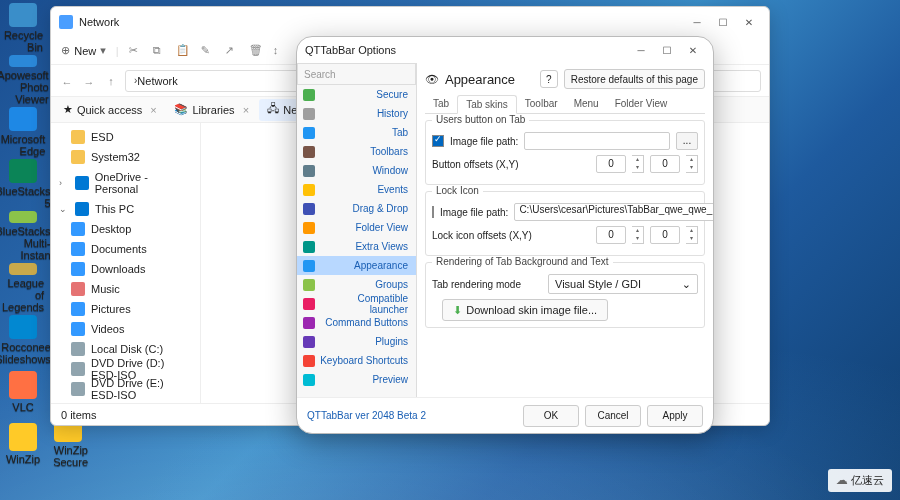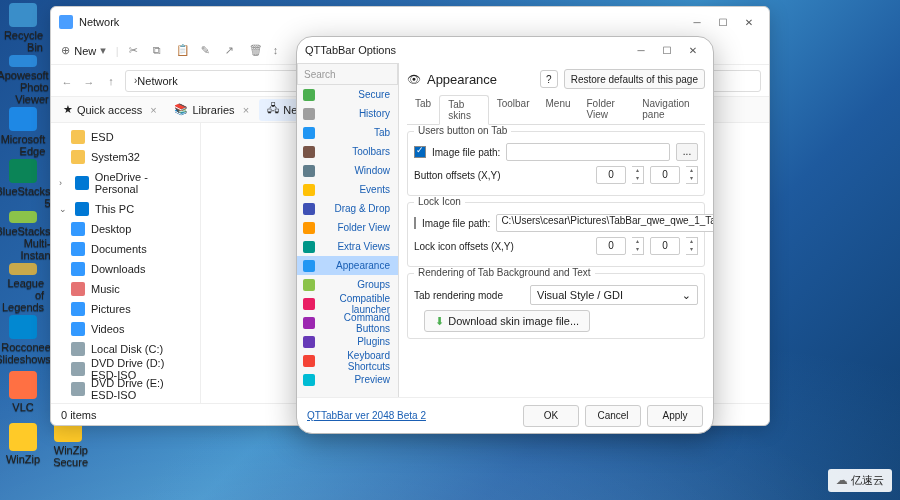--- a/index.html
+++ b/index.html
@@ -27,21 +27,21 @@
 .sidebar{width:150px;border-right:1px solid #eee;overflow-y:auto;padding:4px 0}
 .sb-item{display:flex;align-items:center;gap:6px;padding:3px 8px 3px 20px;height:20px;cursor:pointer}
 .sb-item.hdr{padding-left:8px;font-weight:500}
 .sb-ico{width:14px;height:14px;border-radius:2px;flex-shrink:0}
 .chev{width:10px;color:#666;font-size:9px}
 .content{flex:1;position:relative}
 .status{height:22px;border-top:1px solid #eee;display:flex;align-items:center;padding:0 10px;font-size:10px;color:#555}
 .options{position:absolute;left:296px;top:36px;width:418px;height:398px;background:#fff;border:1px solid #bbb;border-radius:16px;box-shadow:0 8px 30px rgba(0,0,0,.3);display:flex;flex-direction:column;z-index:10}
 .opt-title{height:26px;display:flex;align-items:center;padding:0 8px;font-size:11px}
 .opt-body{flex:1;display:flex;overflow:hidden}
-.opt-side{width:102px;border-right:1px solid #ddd;background:#f7f7f7;display:flex;flex-direction:column}
+.opt-side{width:120px;border-right:1px solid #ddd;background:#f7f7f7;display:flex;flex-direction:column}
 .searchbox{height:22px;border:1px solid #ddd;margin:0;padding:0 6px;font-size:10px;color:#999;display:flex;align-items:center}
 .cats{flex:1;overflow-y:auto}
 .cat{display:flex;align-items:center;justify-content:space-between;padding:3px 8px 3px 6px;height:19px;cursor:pointer}
 .cat.sel{background:#b8d8ff}
 .cat-ico{width:12px;height:12px;border-radius:2px;margin-right:4px;flex-shrink:0}
 .cat-lbl{flex:1;text-align:right;font-size:10px;color:#1a5fb4}
 .opt-main{flex:1;display:flex;flex-direction:column;padding:6px 8px;overflow:hidden}
 .opt-hdr{display:flex;align-items:center;gap:6px;margin-bottom:6px}
 .opt-hdr h3{font-size:13px;font-weight:400;flex:1}
 .helpbtn{width:18px;height:18px;border:1px solid #ccc;border-radius:3px;display:flex;align-items:center;justify-content:center;font-size:10px}
@@ -56,21 +56,21 @@
 .chk{width:12px;height:12px;border:1px solid #888;background:#0067c0;position:relative}
 .chk::after{content:'✓';color:#fff;font-size:9px;position:absolute;top:-2px;left:1px}
 .txtinput{flex:1;height:18px;border:1px solid #ccc;border-radius:2px;padding:0 4px;font-size:10px;background:#fff}
 .browsebtn{width:22px;height:18px;border:1px solid #ccc;border-radius:2px;background:#f5f5f5;font-size:10px;text-align:center;line-height:16px}
 .numbox{width:30px;height:18px;border:1px solid #ccc;border-radius:2px;font-size:10px;text-align:center;line-height:16px}
 .spin{width:12px;height:18px;border:1px solid #ccc;border-left:0;display:flex;flex-direction:column}
 .spin div{flex:1;font-size:6px;text-align:center;line-height:7px;color:#666}
 .selectbox{flex:1;height:20px;border:1px solid #ccc;border-radius:2px;padding:0 6px;font-size:10px;display:flex;align-items:center;justify-content:space-between}
 .dlbtn{height:22px;border:1px solid #ccc;border-radius:3px;padding:0 10px;font-size:10px;background:#f9f9f9;display:flex;align-items:center;gap:4px;cursor:pointer;margin:4px 0 0 10px}
 .opt-footer{height:36px;border-top:1px solid #eee;display:flex;align-items:center;padding:0 10px;gap:6px}
-.verlink{color:#1a5fb4;text-decoration:underline;font-size:10px;flex:1}
+.verlink{color:#1a5fb4;font-size:10px;flex:1}
 .fbtn{width:56px;height:22px;border:1px solid #ccc;border-radius:3px;background:#f9f9f9;font-size:10px;cursor:pointer}
 .watermark{position:absolute;right:8px;bottom:8px;background:rgba(255,255,255,.9);padding:4px 8px;font-size:12px;color:#666;border-radius:3px}
 </style>
 </head>
 <body>
 <div class="wave"></div>
 
 <div class="desktop-icons">
   <div class="di">
       <div class="di-ico" style="background:#3a8ec9"></div>
@@ -300,21 +300,20 @@
         <h3>Appearance</h3>
         <div class="helpbtn">?</div>
         <button class="restorebtn">Restore defaults of this page</button>
       </div>
       <div class="subtabs" id="subtabs">
           <div class="subtab">Tab</div>
           <div class="subtab act">Tab skins</div>
           <div class="subtab">Toolbar</div>
           <div class="subtab">Menu</div>
           <div class="subtab">Folder View</div>
-          <div class="subtab">Navigation pane</div>
         </div>
 
       <div class="section">
         <div class="sec-title">Users button on Tab</div>
         <div class="row">
           <div class="chk"></div>
           <label>Image file path:</label>
           <div class="txtinput"></div>
           <div class="browsebtn">...</div>
         </div>

